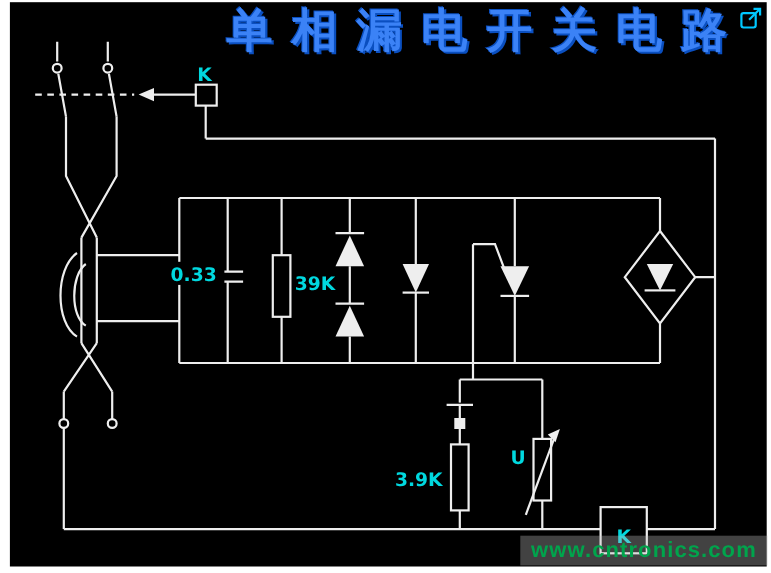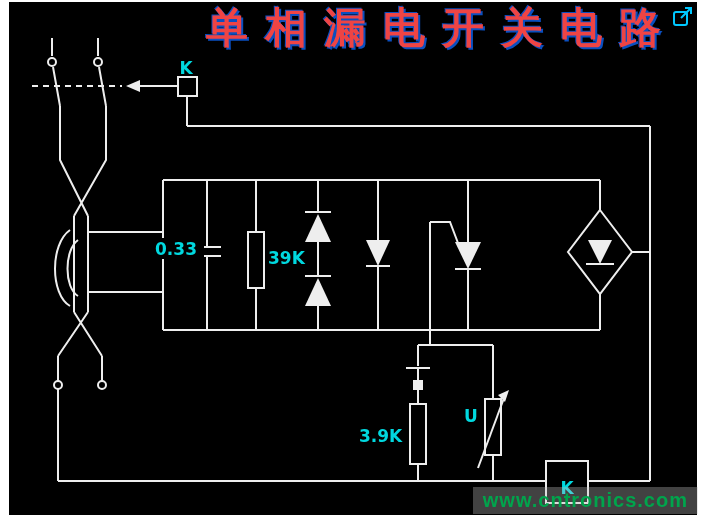--- a/index.html
+++ b/index.html
@@ -26,21 +26,21 @@
   .term { stroke:#eeeeee; stroke-width:2; fill:#000000; }
   .lbl {
     fill:#00d8df; font-weight:bold;
     font-family:"DejaVu Sans", sans-serif;
     font-size:17px;
   }
   .lbl-bg { fill:#000000; stroke:none; }
   .title {
     position:absolute; left:206px; top:0px; z-index:2;
     font-size:42px; font-weight:bold; letter-spacing:17px;
-    color:#ef4444; white-space:nowrap;
+    color:#3b82f6; white-space:nowrap;
     text-shadow:2px 2px 0 #0a4fc0, -1px -1px 0 #0a4fc0;
   }
   .watermark {
     position:absolute; right:3px; bottom:7px; z-index:2;
     background:rgba(190,190,190,0.35);
     color:#00a44c; font-size:20px; font-weight:bold;
     padding:2px 10px; letter-spacing:1px;
     font-family:"Liberation Sans", sans-serif;
   }
   .corner-icon { position:absolute; left:671px; top:5px; z-index:2; }

